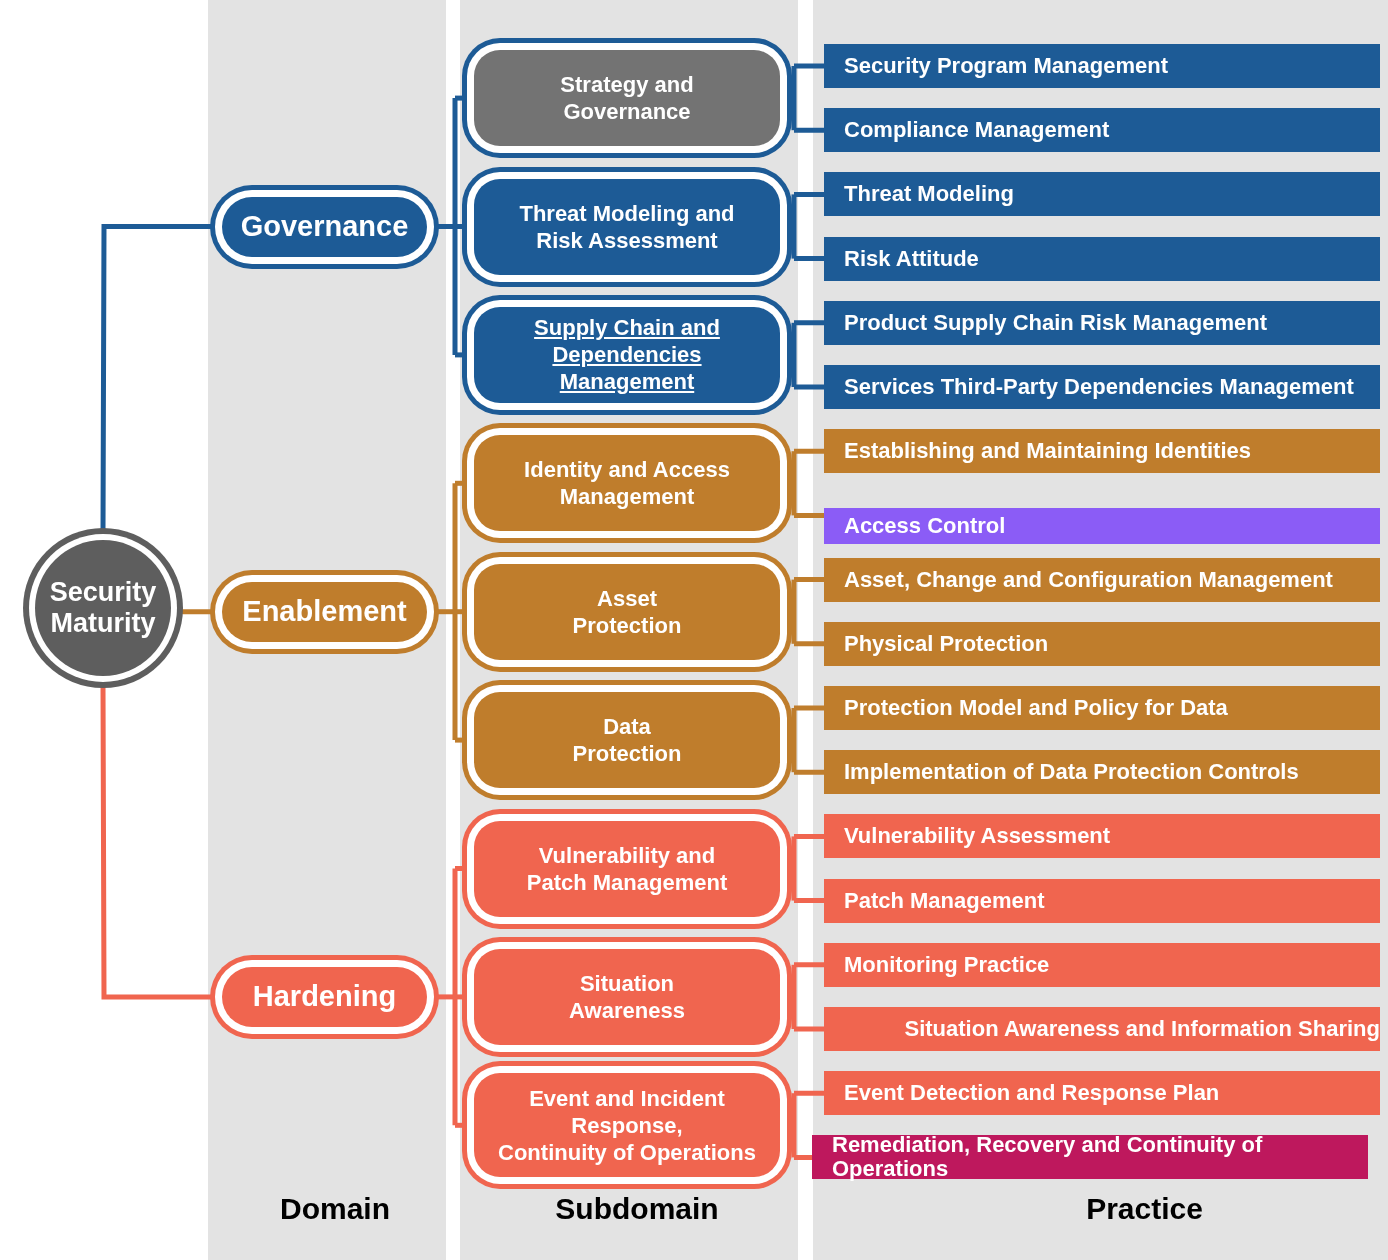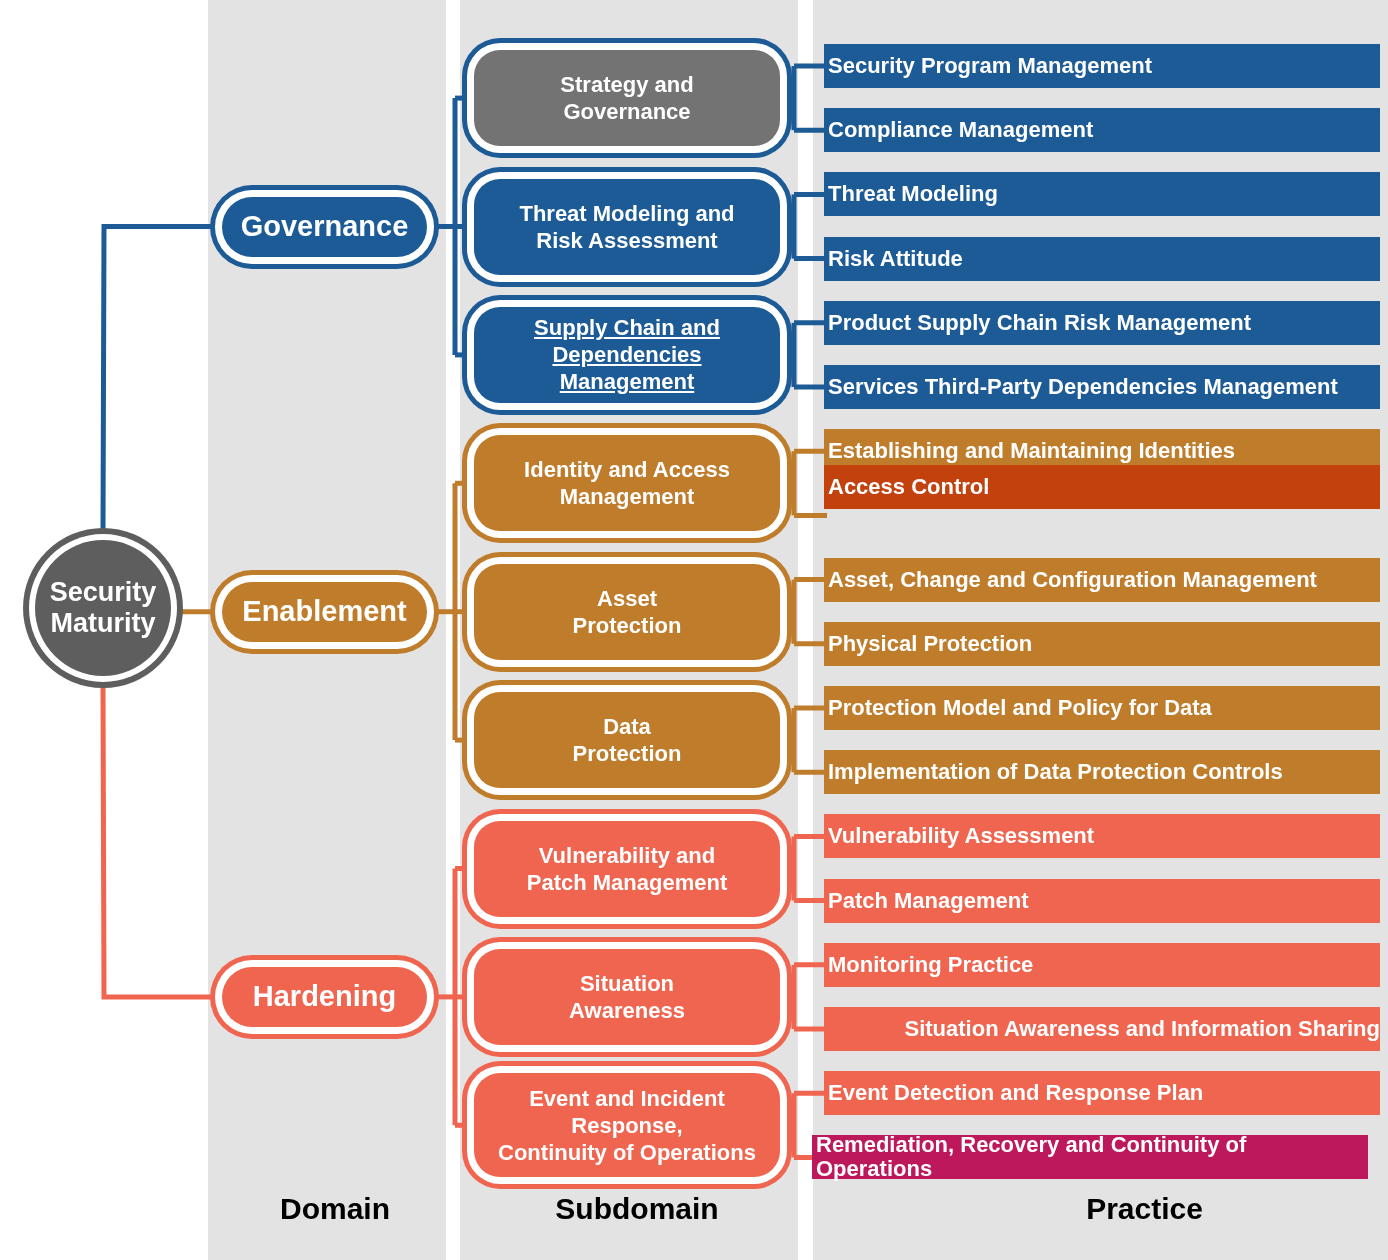--- a/index.html
+++ b/index.html
@@ -21,21 +21,21 @@
   .pill{position:absolute;display:flex;align-items:center;justify-content:center;
         text-align:center;color:#ffffff;font-weight:bold;font-size:29px;
         line-height:33px;border-radius:999px;}
 
   .sub{position:absolute;display:flex;align-items:center;justify-content:center;
        text-align:center;color:#ffffff;font-weight:bold;font-size:22px;
        line-height:27px;border-radius:26px;padding:0 14px;box-sizing:border-box;}
 
   .prac{position:absolute;display:flex;align-items:center;
         color:#ffffff;font-weight:bold;font-size:22px;line-height:24px;
-        padding-left:4px;box-sizing:border-box;}
+        padding-left:20px;box-sizing:border-box;}
 </style>
 </head>
 <body>
 
 <div id="stage">
 
   <div class="band" style="left:208px;top:0;width:238px;height:1260px;"></div>
   <div class="band" style="left:460px;top:0;width:338px;height:1260px;"></div>
   <div class="band" style="left:813px;top:0;width:575px;height:1260px;"></div>
 
@@ -132,21 +132,21 @@
       </div>
       <div class="pill" style="left: 222px; top: 581.7px; width: 205px; height: 60px; background: rgb(191, 125, 44); box-shadow: rgb(255, 255, 255) 0px 0px 0px 7px, rgb(191, 125, 44) 0px 0px 0px 12px;">
         <span>Enablement</span>
       </div>
       <div class="sub" style="left: 474px; top: 435.3px; width: 306px; height: 96px; background: rgb(191, 125, 44); box-shadow: rgb(255, 255, 255) 0px 0px 0px 7px, rgb(191, 125, 44) 0px 0px 0px 12px;">
         <div>Identity and Access<br>Management</div>
       </div>
       <div class="prac" style="left: 824px; top: 429.2px; width: 556px; height: 44px; background: rgb(191, 125, 44);">
         <span>Establishing and Maintaining Identities</span>
       </div>
-      <div class="prac" style="left: 824px; top: 465px; width: 556px; height: 44px; background: #c2410c;">
+      <div class="prac" style="left: 824px; top: 508px; width: 556px; height: 36px; background: #8b5cf6;">
         <span>Access Control</span>
       </div>
       <div class="sub" style="left: 474px; top: 563.7px; width: 306px; height: 96px; background: rgb(191, 125, 44); box-shadow: rgb(255, 255, 255) 0px 0px 0px 7px, rgb(191, 125, 44) 0px 0px 0px 12px;">
         <div>Asset<br>Protection</div>
       </div>
       <div class="prac" style="left: 824px; top: 557.6px; width: 556px; height: 44px; background: rgb(191, 125, 44);">
         <span>Asset, Change and Configuration Management</span>
       </div>
       <div class="prac" style="left: 824px; top: 621.8px; width: 556px; height: 44px; background: rgb(191, 125, 44);">
         <span>Physical Protection</span>

